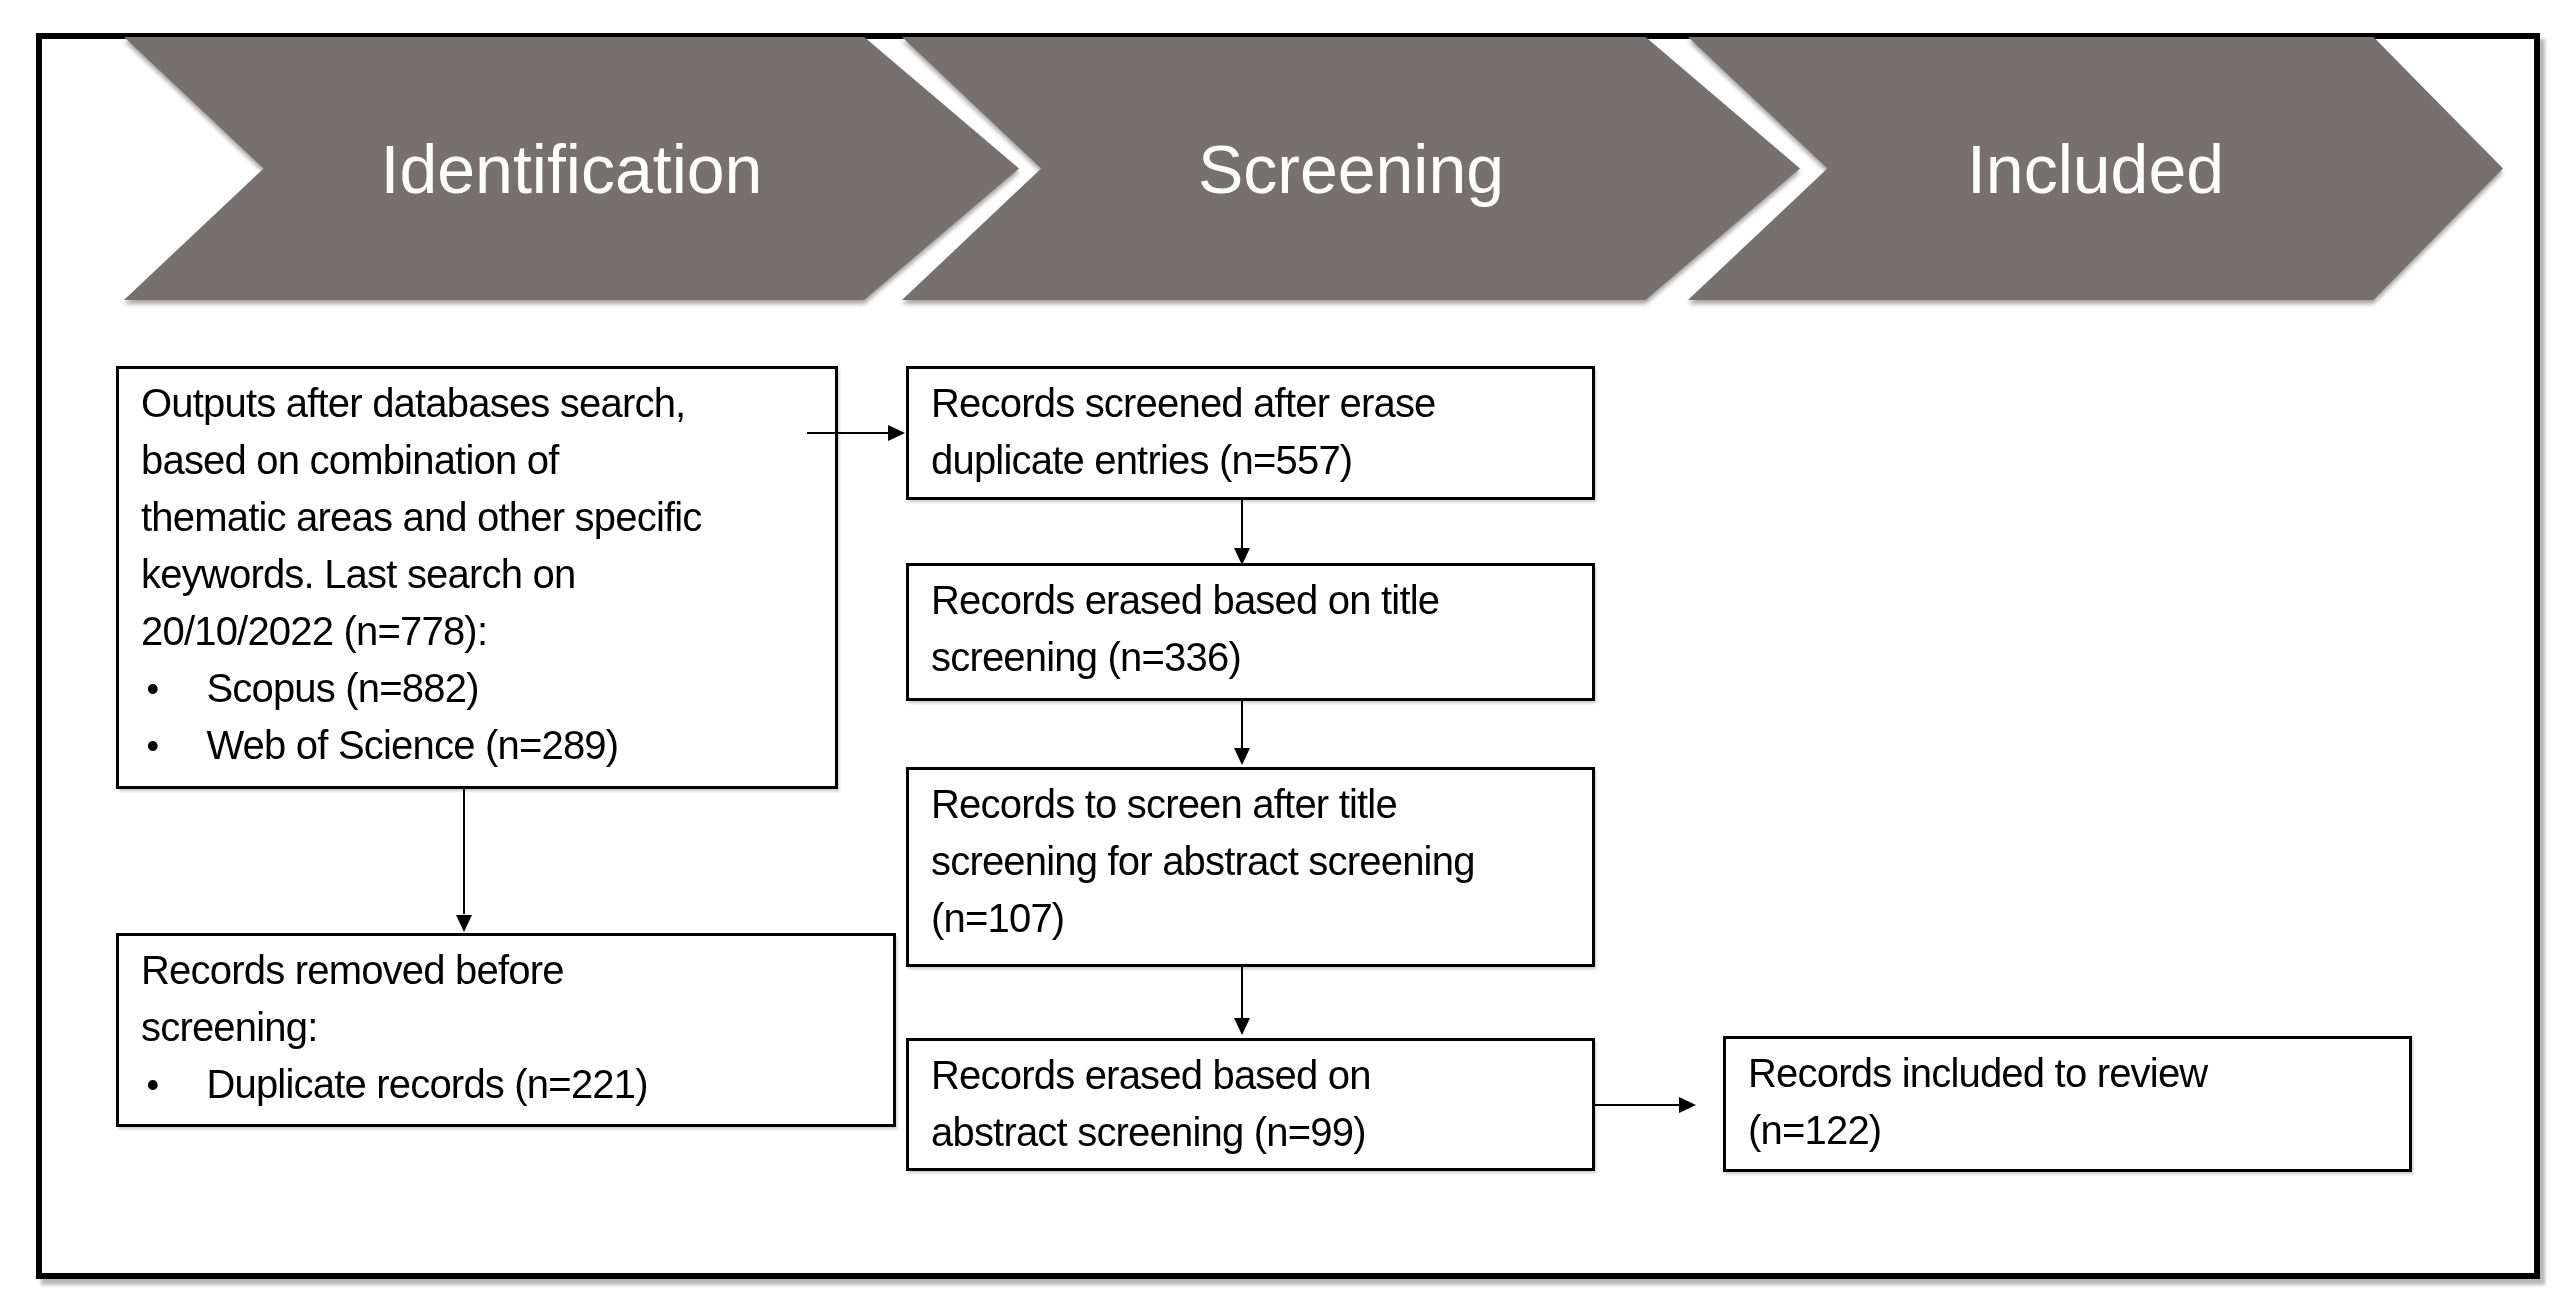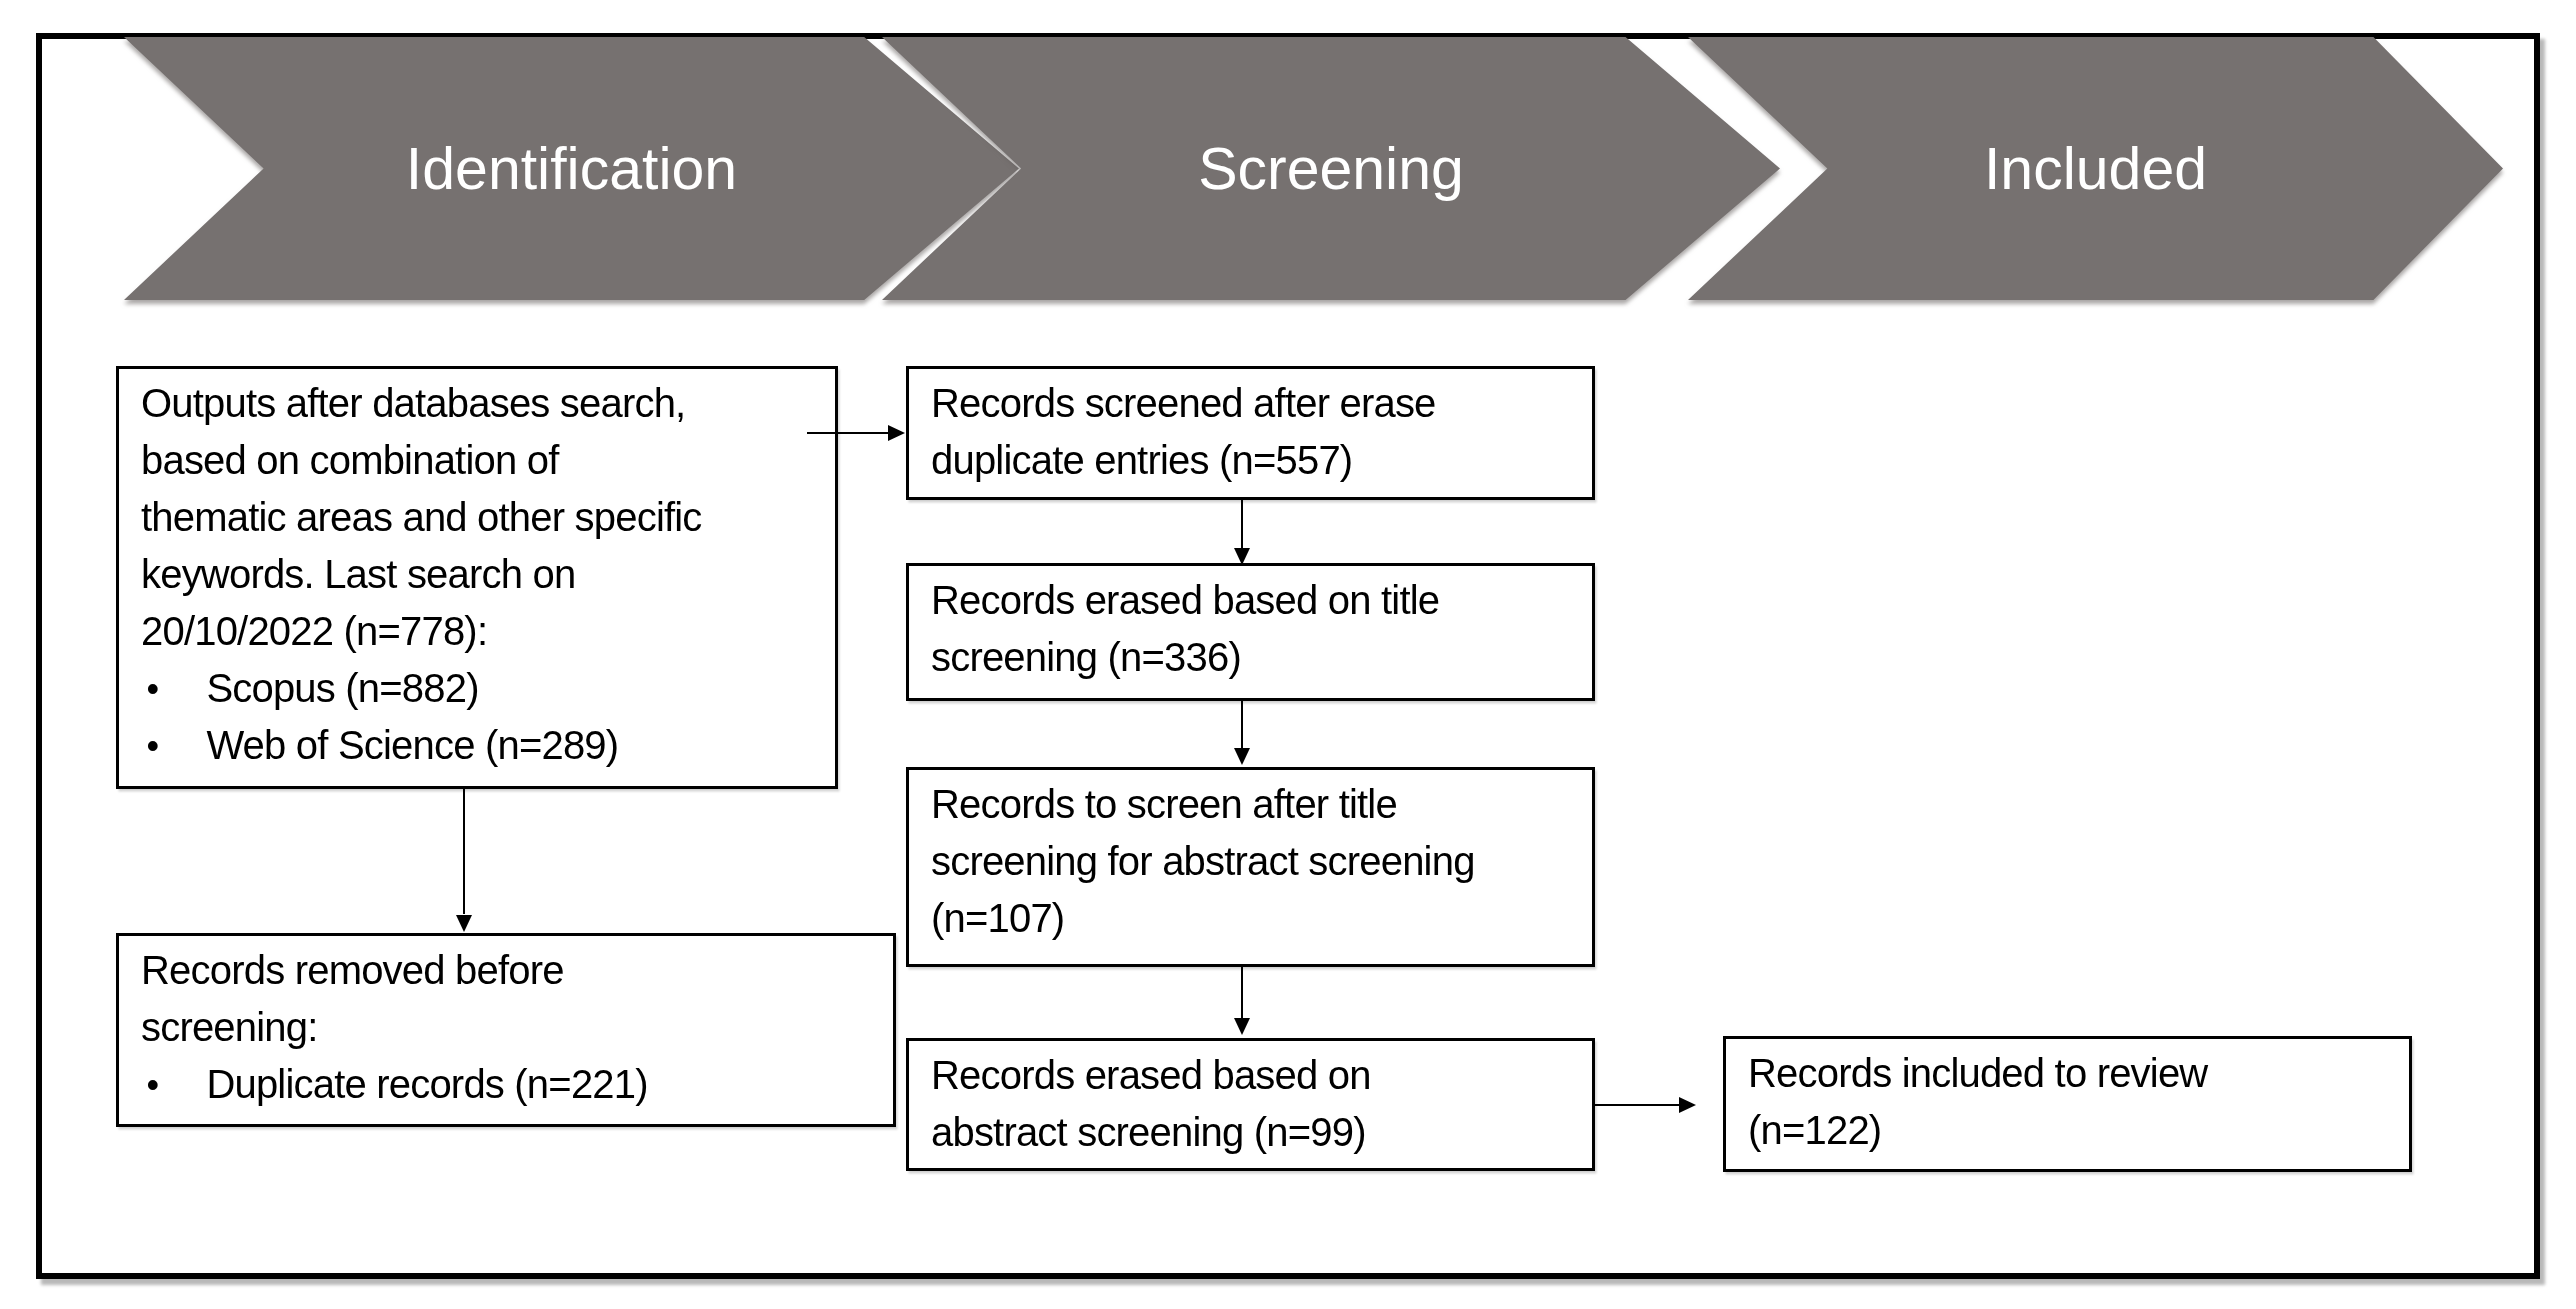--- a/index.html
+++ b/index.html
@@ -29,27 +29,27 @@
   }
   .chev {
     width: 100%; height: 100%;
     background: #767170;
     display: flex;
     align-items: center;
     justify-content: center;
   }
   .chev-label {
     color: #ffffff;
-    font-size: 59px;
+    font-size: 68px;
     letter-spacing: 0px;
     white-space: nowrap;
   }
   .chev-1 { left: 124px;  width: 895px; }
   .chev-1 .chev { clip-path: polygon(0% 0%, 82.7% 0%, 100% 50%, 82.7% 100%, 0% 100%, 15.6% 50%); }
-  .chev-2 { left: 882px; width: 898px; }
+  .chev-2 { left: 902px; width: 898px; }
   .chev-2 .chev { clip-path: polygon(0% 0%, 82.8% 0%, 100% 50%, 82.8% 100%, 0% 100%, 15.5% 50%); }
   .chev-3 { left: 1688px; width: 815px; }
   .chev-3 .chev { clip-path: polygon(0% 0%, 84.1% 0%, 100% 50%, 84.1% 100%, 0% 100%, 17.1% 50%); }
 
   
   .fbox {
     position: absolute;
     box-sizing: border-box;
     background: #ffffff;
     border: 3.9px solid #000000;

